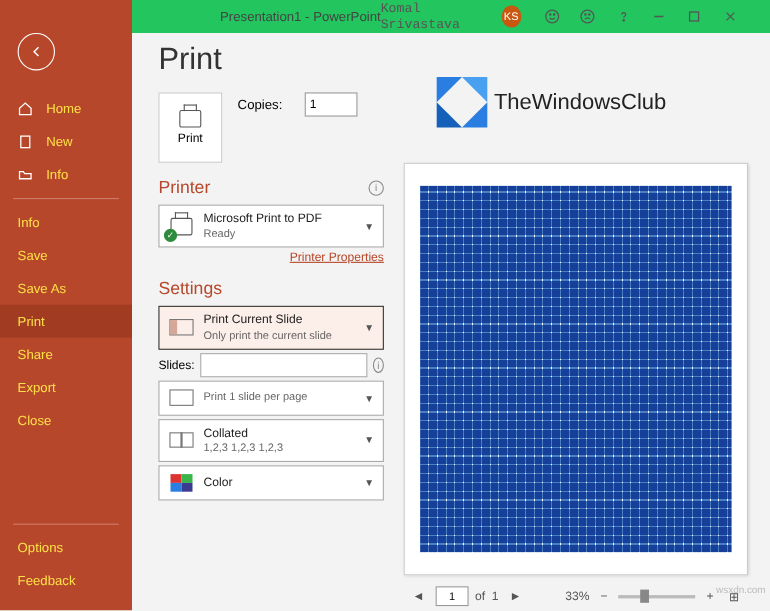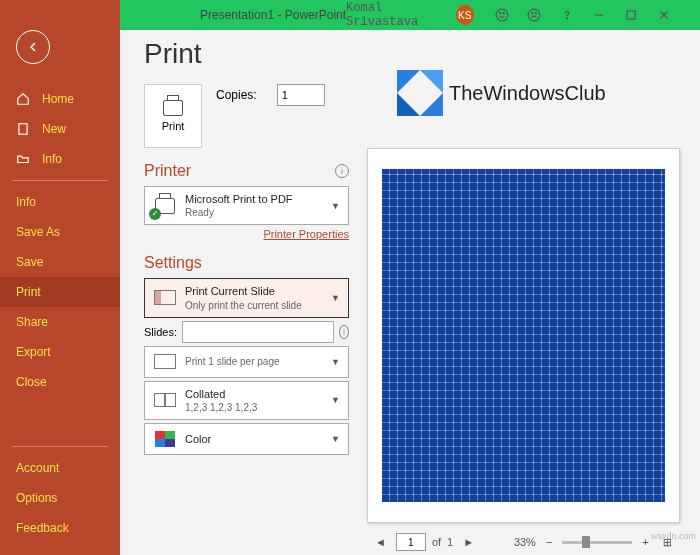--- a/index.html
+++ b/index.html
@@ -150,42 +150,39 @@
           <path d="M3 7h6l2 3h10v8H3z"></path>
         </svg>
       </span>
       <span>Info</span>
     </div>
   <div class="divider"></div>
   <div class="item">
       <span>Info</span>
     </div>
   <div class="item">
+      <span>Save</span>
+    </div>
+  <div class="item">
       <span>Save As</span>
-    </div>
-  <div class="item">
-      <span>Save</span>
     </div>
   <div class="item sel">
       <span>Print</span>
     </div>
   <div class="item">
       <span>Share</span>
     </div>
   <div class="item">
       <span>Export</span>
     </div>
   <div class="item">
       <span>Close</span>
     </div>
   <div class="bottom">
     <div class="divider"></div>
-    <div class="item">
-        <span>Account</span>
-      </div>
     <div class="item">
         <span>Options</span>
       </div>
     <div class="item">
         <span>Feedback</span>
       </div>
   </div>
 </div>
 
 <div class="main">

